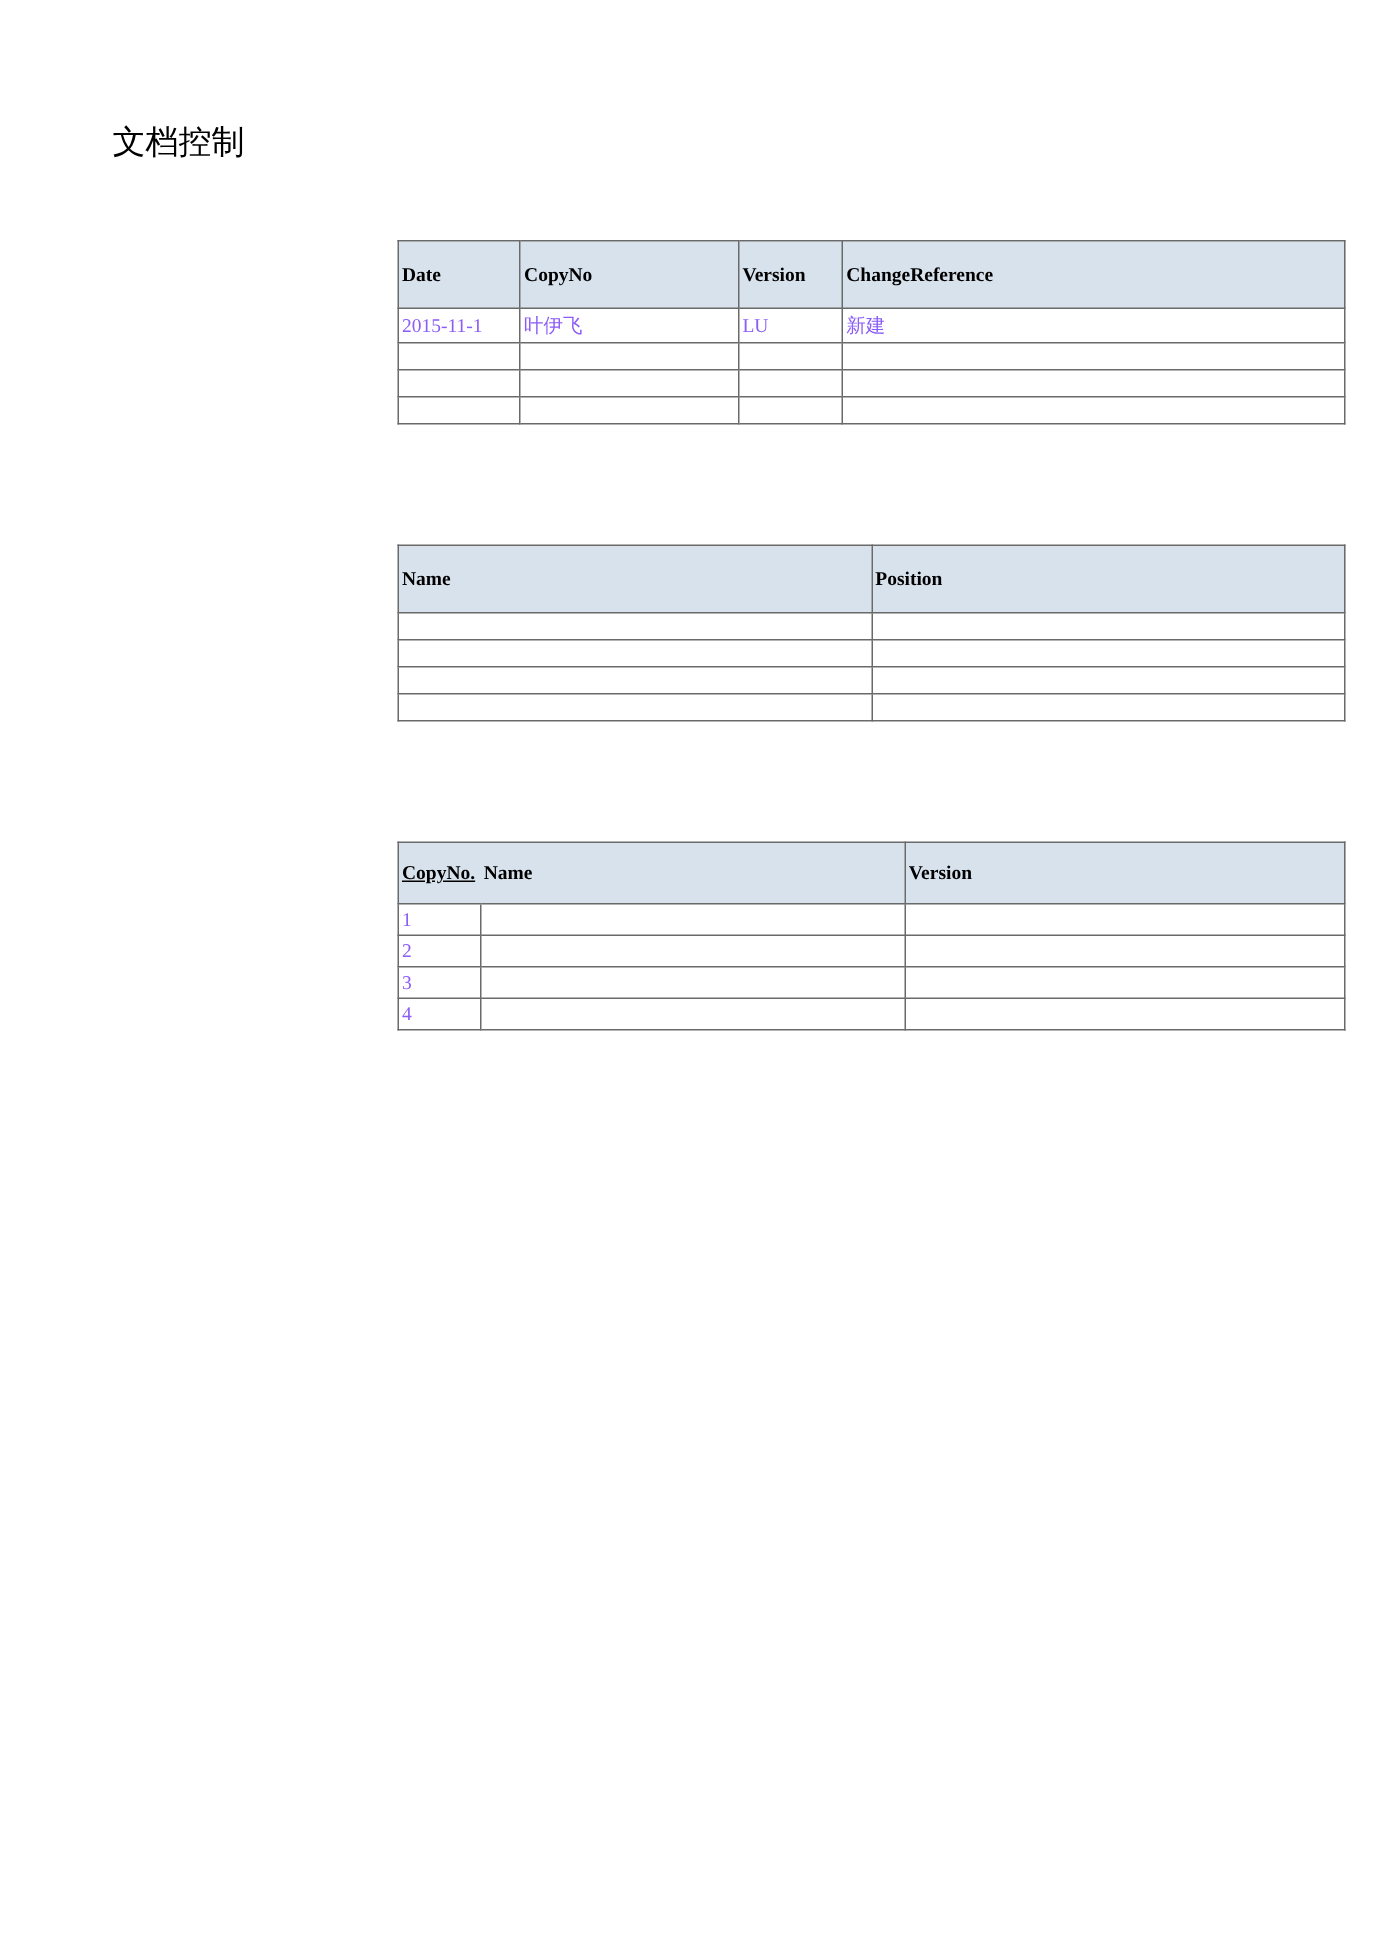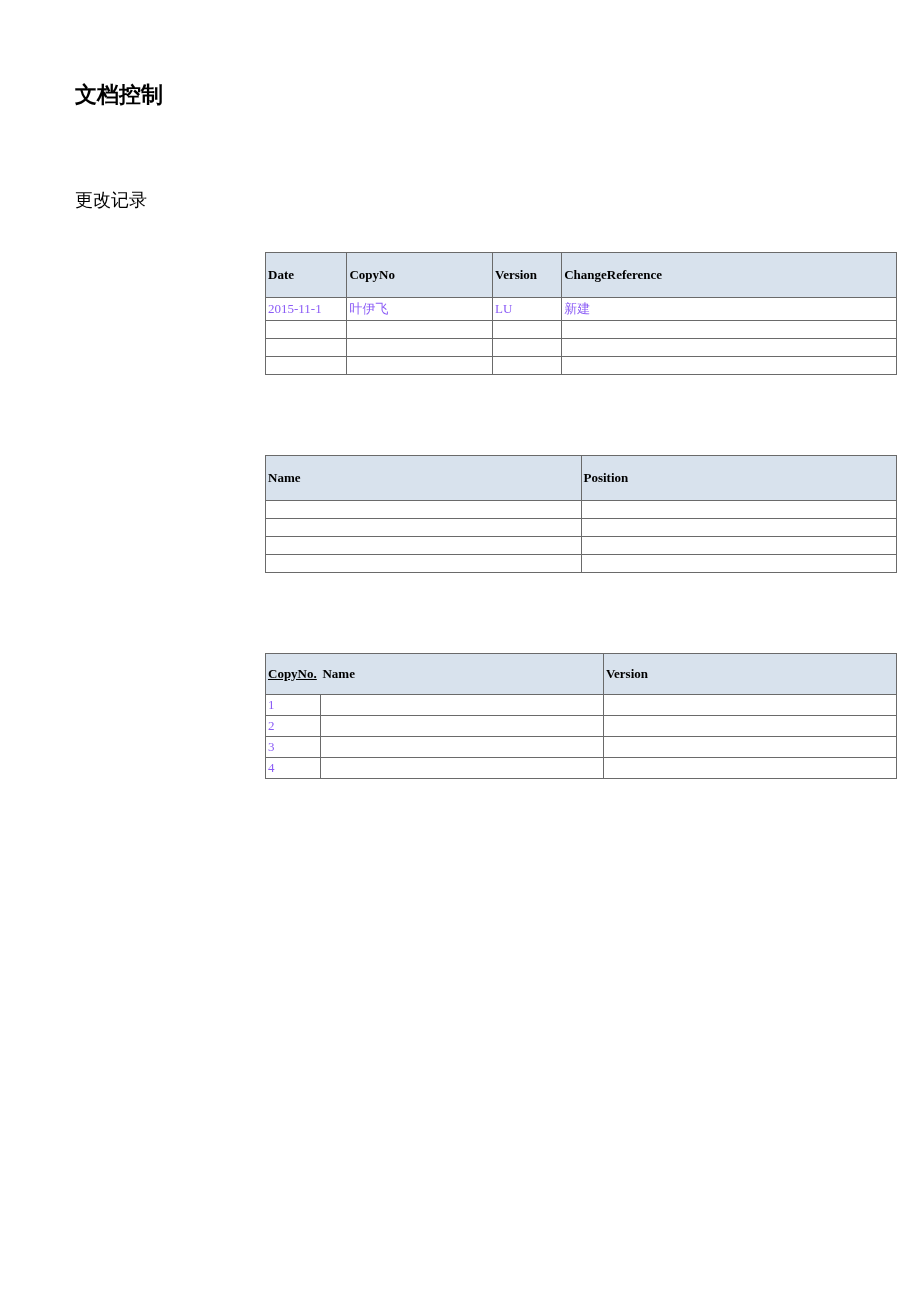--- a/index.html
+++ b/index.html
@@ -7,22 +7,22 @@
     width: 920px;
     height: 1302px;
     background: #fff;
     font-family: "SimSun", "Microsoft YaHei", Arial, sans-serif;
     font-size: 14px;
     color: #000;
     padding: 80px 75px 0 75px;
   }
   .heading-1 {
     font-size: 22px;
-    font-weight: 700;
-    margin-bottom: 78px;
+    font-weight: 400;
+    margin-bottom: 50px;
   }
   .heading-2 {
     font-size: 18px;
     font-weight: 400;
     margin-bottom: 40px;
   }
   .section {
     margin-bottom: 80px;
   }
   .table-wrap {
@@ -65,21 +65,20 @@
   .t-dist col.c3 { width: 288px; }
   .t-dist td { height: 16px; }
   .t-dist th { padding: 12px 2px; }
 </style>
 </head>
 <body>
 
 <div class="heading-1">文档控制</div>
 
 <div class="section">
-  <div class="heading-2">更改记录</div>
   <div class="table-wrap">
     <table class="t-change">
       <colgroup>
           <col class="c1">
           <col class="c2">
           <col class="c3">
           <col class="c4">
         </colgroup>
       <thead>
         <tr>

